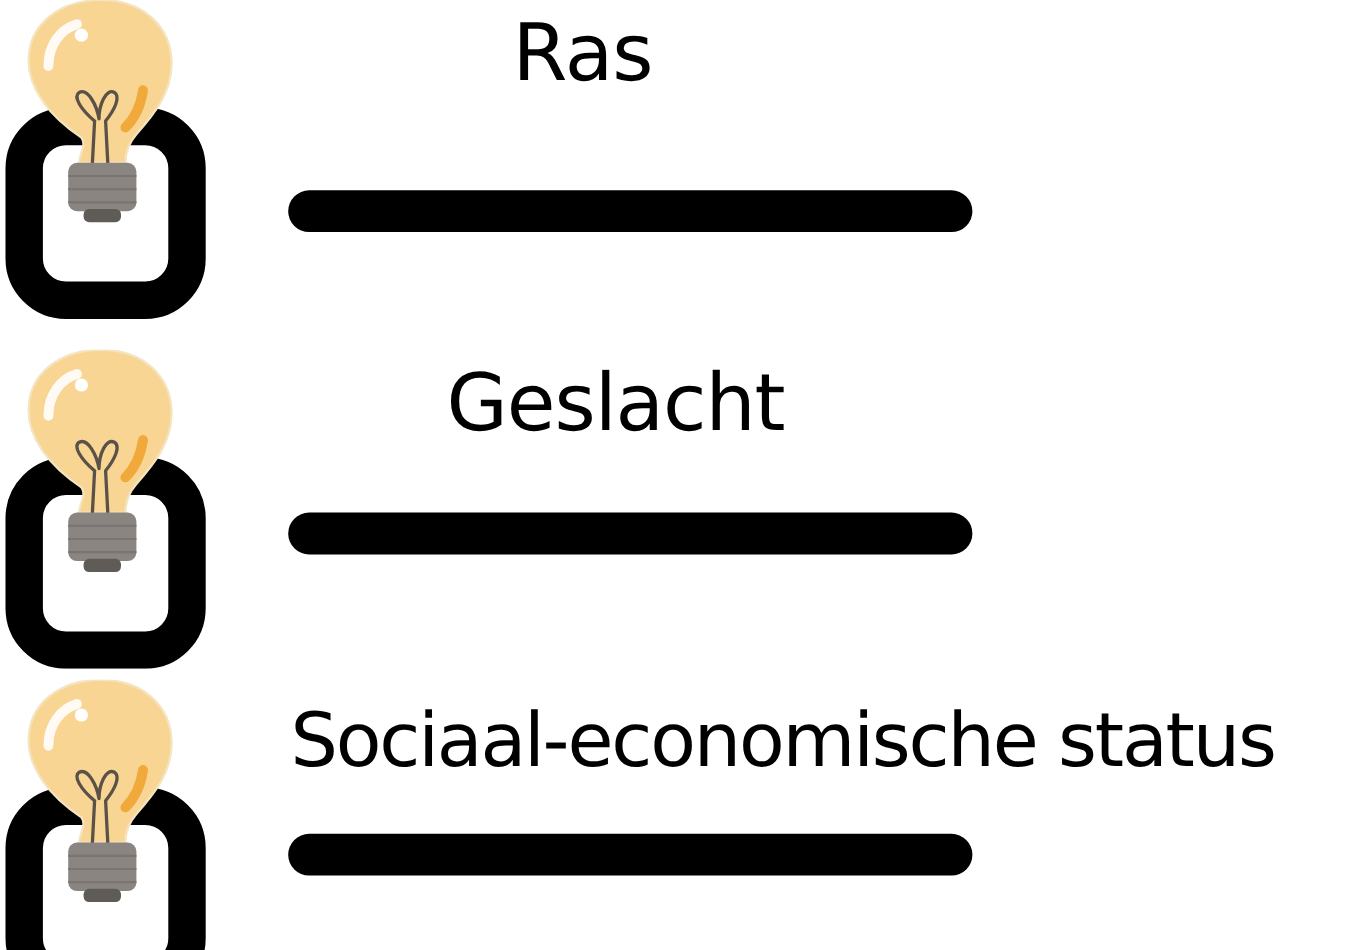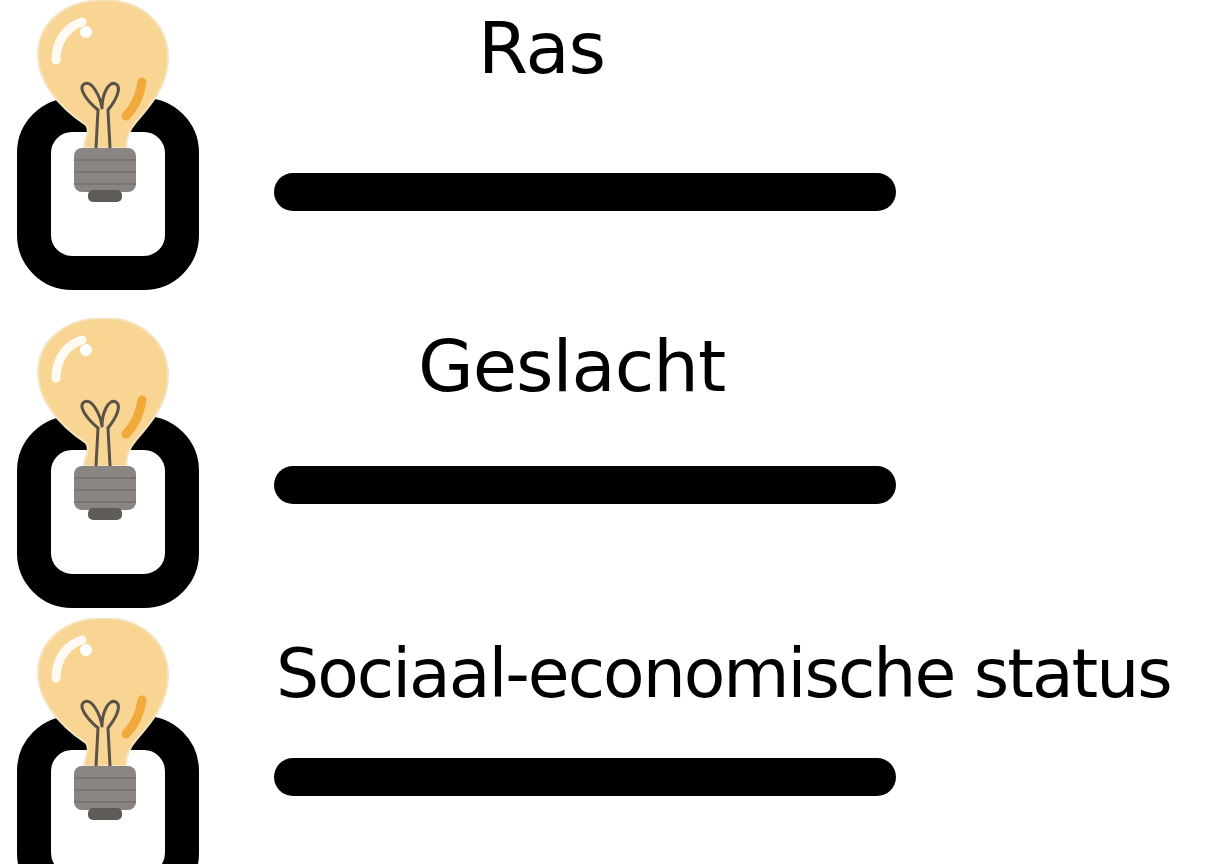--- a/index.html
+++ b/index.html
@@ -9,21 +9,21 @@
     }
     body {
       width: 1232px;
       height: 864px;
       position: relative;
       overflow: hidden;
       font-family: "DejaVu Sans", sans-serif;
     }
     .item {
       position: absolute;
-      left: 16px;
+      left: 4px;
       width: 1005px;
     }
     .icon {
       position: absolute;
       left: 0;
       width: 200px;
       height: 290px;
     }
     .icon svg { display: block; }
     .label {

